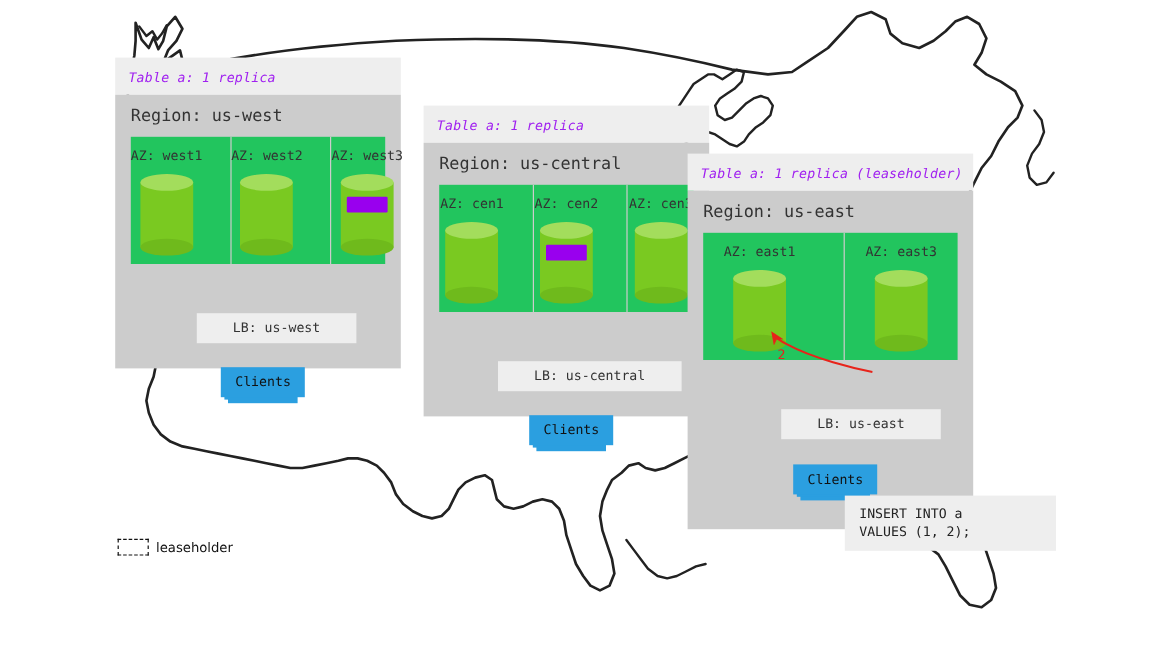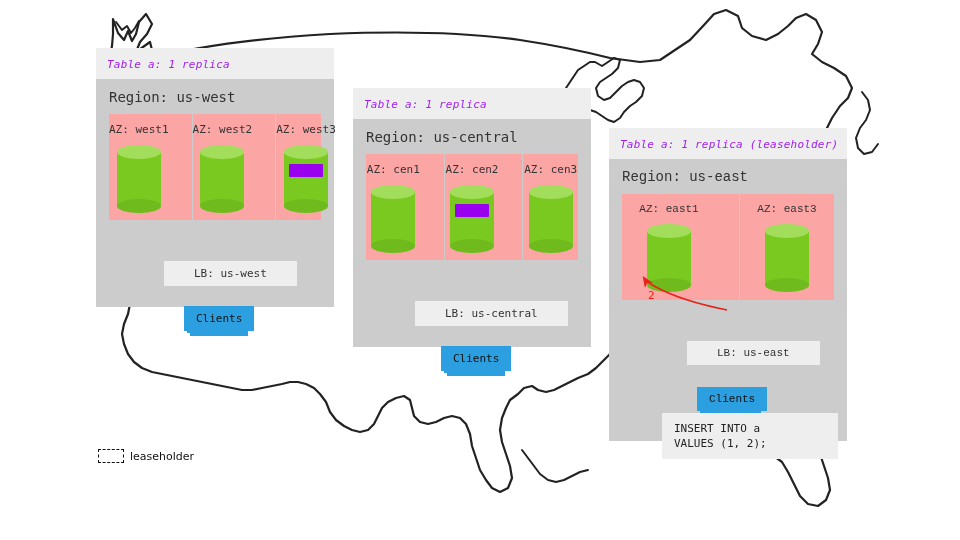--- a/index.html
+++ b/index.html
@@ -16,21 +16,21 @@
   .region{position:absolute;}
   .region .hdr{
     background:#eeeeee;color:#a020f0;
     font-size:11px;letter-spacing:.2px;
     padding:10px 11px 8px 11px;white-space:nowrap;font-style:italic;
   }
   .region .body{background:#cccccc;padding:0 0 0 0;position:relative;}
   .region .rname{
     color:#333333;font-size:14px;padding:10px 0 9px 13px;white-space:nowrap;
   }
-  .azrow{background:#fca5a5;display:flex;margin:0 13px;gap:23px;}
+  .azrow{background:#22c55e;display:flex;margin:0 13px;gap:23px;}
   .az{flex:1;text-align:center;padding:9px 0 12px 0;position:relative;}
   .az + .az{border-left:1px solid #cccccc;}
   .azlabel{font-size:11px;color:#333333;white-space:nowrap;}
 
   
   .cyl{position:relative;margin:9px auto 0 auto;}
   .cyl .body-c{position:absolute;left:0;right:0;background:#7ac921;}
   .cyl .top-c{position:absolute;left:0;right:0;height:14px;border-radius:50%;
               background:#a3dd5c;}
   .cyl .bot-c{position:absolute;left:0;right:0;height:14px;border-radius:50%;
@@ -215,23 +215,23 @@
       <div class="lb" style="left:62px;top:182px;">LB: us-central</div>
 
       <div class="clients" style="left:88px;top:227px;">
         <div class="card" style="left:6px;top:6px;width:58px;height:24px;"></div>
         <div class="card" style="left:3px;top:3px;width:58px;height:24px;"></div>
         <div class="front">Clients</div>
       </div>
     </div>
   </div>
 
-  <div class="region" id="reg-east" style="left:609px;top:128px;width:238px;">
+  <div class="region" id="reg-east" style="left:573px;top:128px;width:238px;">
     <div class="hdr">Table a: 1 replica (leaseholder)</div>
-    <div class="body" style="height:282px;font-family:Liberation Mono, monospace;">
+    <div class="body" style="height:282px;">
       <div class="rname">Region: us-east</div>
 
       <div class="azrow" style="height:106px;">
         <div class="az">
           <div class="azlabel">AZ: east1</div>
           <div class="cyl" style="width:44px;height:68px;">
             <div class="body-c" style="top:7px;bottom:7px;"></div>
             <div class="bot-c" style="bottom:0;"></div>
             <div class="top-c" style="top:0;"></div>
           </div>
@@ -259,21 +259,21 @@
   <svg style="position:absolute;left:630px;top:265px;width:120px;height:55px;overflow:visible;">
     <defs>
       <marker id="redhead" markerWidth="7" markerHeight="7" refX="5.5" refY="3" orient="auto" markerUnits="strokeWidth">
         <path d="M0,0 L7,3 L0,6 L1.8,3 Z" fill="#e8231a"></path>
       </marker>
     </defs>
     <path d="M97,45 C82,42 48,34 26,22 C20,19 16,16 14,13" fill="none" stroke="#e8231a" stroke-width="1.6" marker-end="url(#redhead)"></path>
   </svg>
   <div class="arrowlabel" style="left:648px;top:289px;">2</div>
 
-  <div class="sqlnote" style="left:662px;top:413px;width:152px;">INSERT INTO a
+  <div class="sqlnote" style="left:704px;top:413px;width:152px;">INSERT INTO a
 VALUES (1, 2);</div>
 
   <div class="legend" style="left:98px;top:449px;">
     <div class="swatch"></div>
     <div class="ltext">leaseholder</div>
   </div>
 
 </div>
 
 </body></html>

